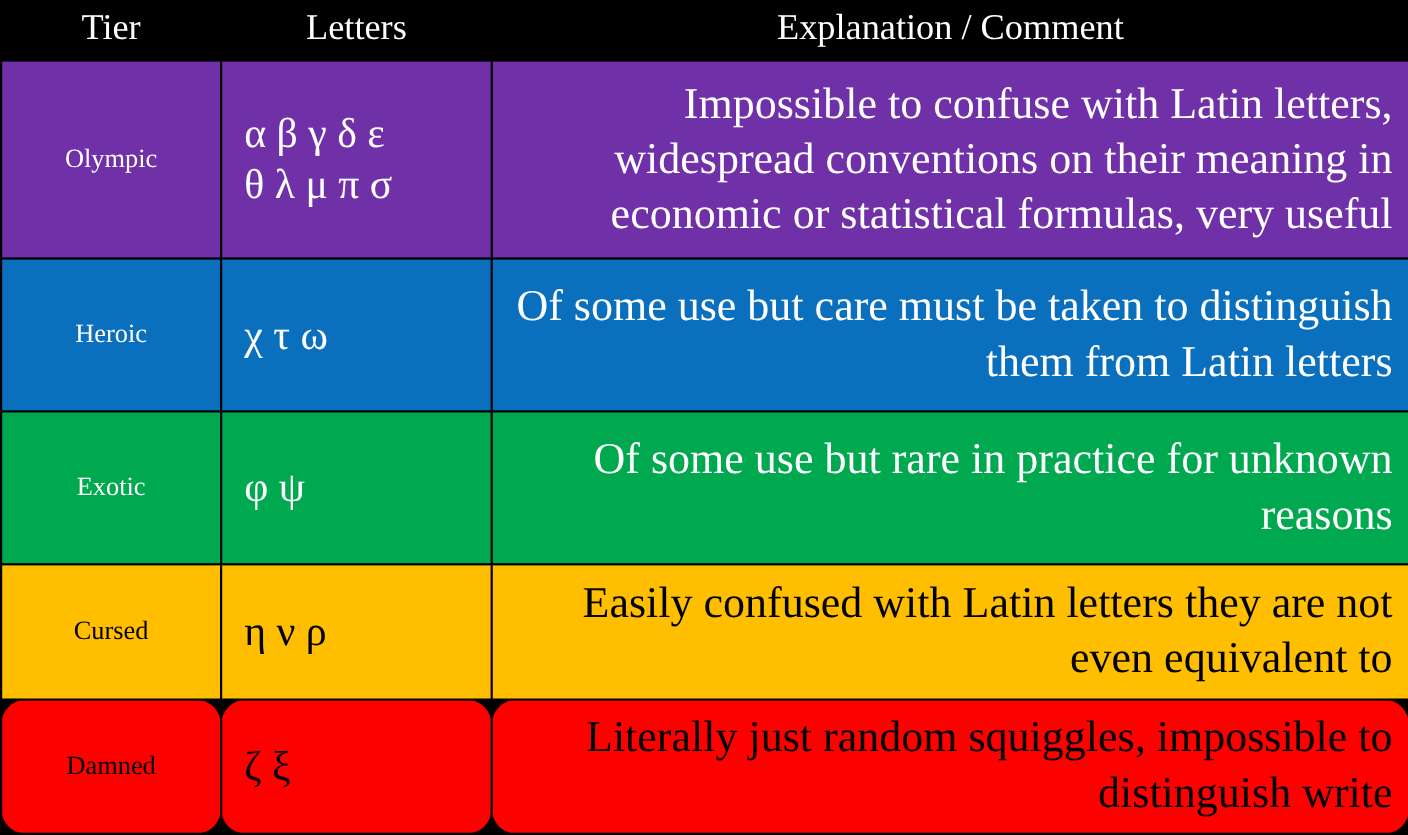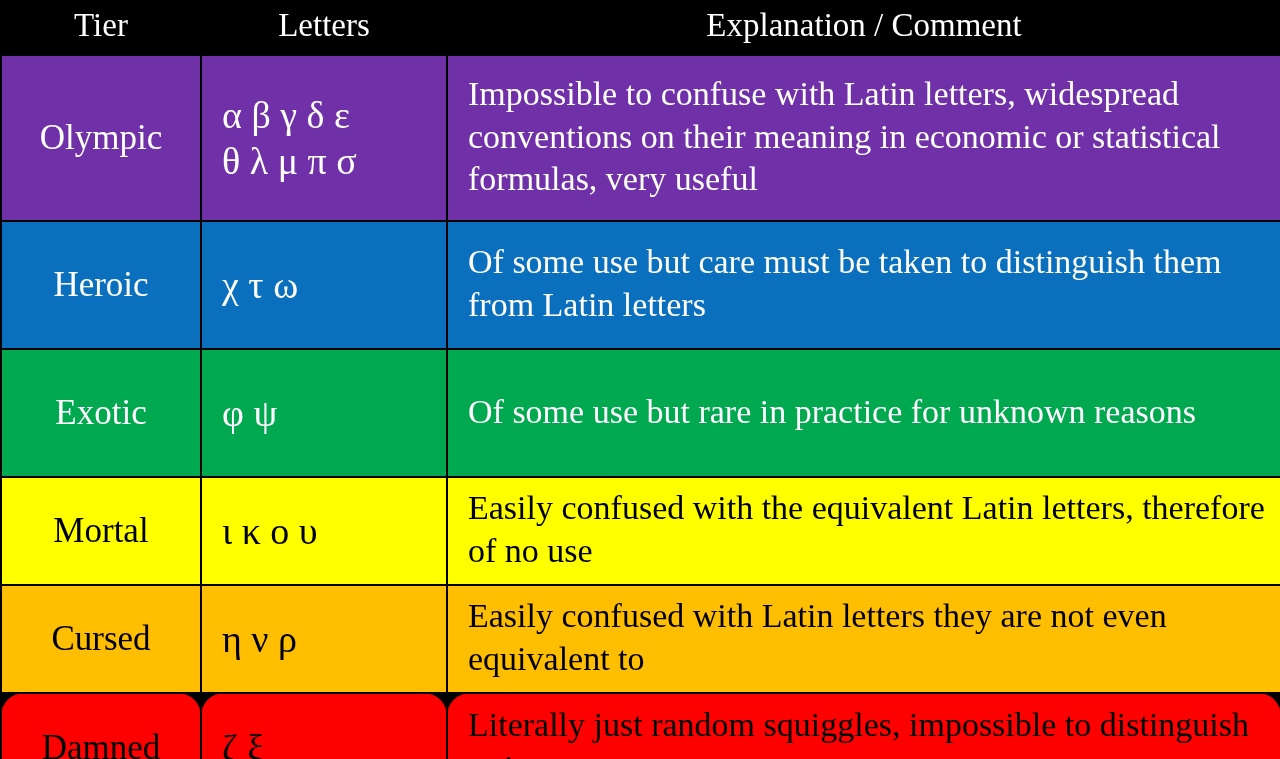--- a/index.html
+++ b/index.html
@@ -42,34 +42,34 @@
 
   
   tbody td {
     border: 2px solid #000000;
     vertical-align: middle;
     padding: 0;
   }
 
   td.cell-tier {
     text-align: center;
-    font-size: 35px;
+    font-size: 24px;
     line-height: 1.1;
     padding: 0 6px;
   }
   td.cell-letters {
     text-align: left;
     font-size: 38px;
     line-height: 1.22;
     padding: 0 6px 0 20px;
     white-space: pre-line;
   }
   td.cell-expl {
-    text-align: left;
-    font-size: 34px;
+    text-align: right;
+    font-size: 40px;
     line-height: 1.26;
     padding: 4px 14px 6px 20px;
   }
 
   
   tr.row-olympic td { background: #7030a8; color: #ffffff; }
   tr.row-heroic  td { background: #0a70be; color: #ffffff; }
   tr.row-exotic  td { background: #00a94f; color: #ffffff; }
   tr.row-mortal  td { background: #ffff00; color: #000000; }
   tr.row-cursed  td { background: #ffbe00; color: #000000; }
@@ -108,25 +108,20 @@
     <tr class="row-heroic">
       <td class="cell-tier">Heroic</td>
       <td class="cell-letters">χ  τ  ω</td>
       <td class="cell-expl">Of some use but care must be taken to distinguish them from Latin letters</td>
     </tr>
     <tr class="row-exotic">
       <td class="cell-tier">Exotic</td>
       <td class="cell-letters">φ  ψ</td>
       <td class="cell-expl">Of some use but rare in practice for unknown reasons</td>
     </tr>
-    <tr class="row-mortal">
-      <td class="cell-tier">Mortal</td>
-      <td class="cell-letters">ι  κ  ο  υ</td>
-      <td class="cell-expl">Easily confused with the equivalent Latin letters, therefore of no use</td>
-    </tr>
     <tr class="row-cursed">
       <td class="cell-tier">Cursed</td>
       <td class="cell-letters">η  ν  ρ</td>
       <td class="cell-expl">Easily confused with Latin letters they are not even equivalent to</td>
     </tr>
     <tr class="row-damned">
       <td class="cell-tier">Damned</td>
       <td class="cell-letters">ζ  ξ</td>
       <td class="cell-expl">Literally just random squiggles, impossible to distinguish write</td>
     </tr>

